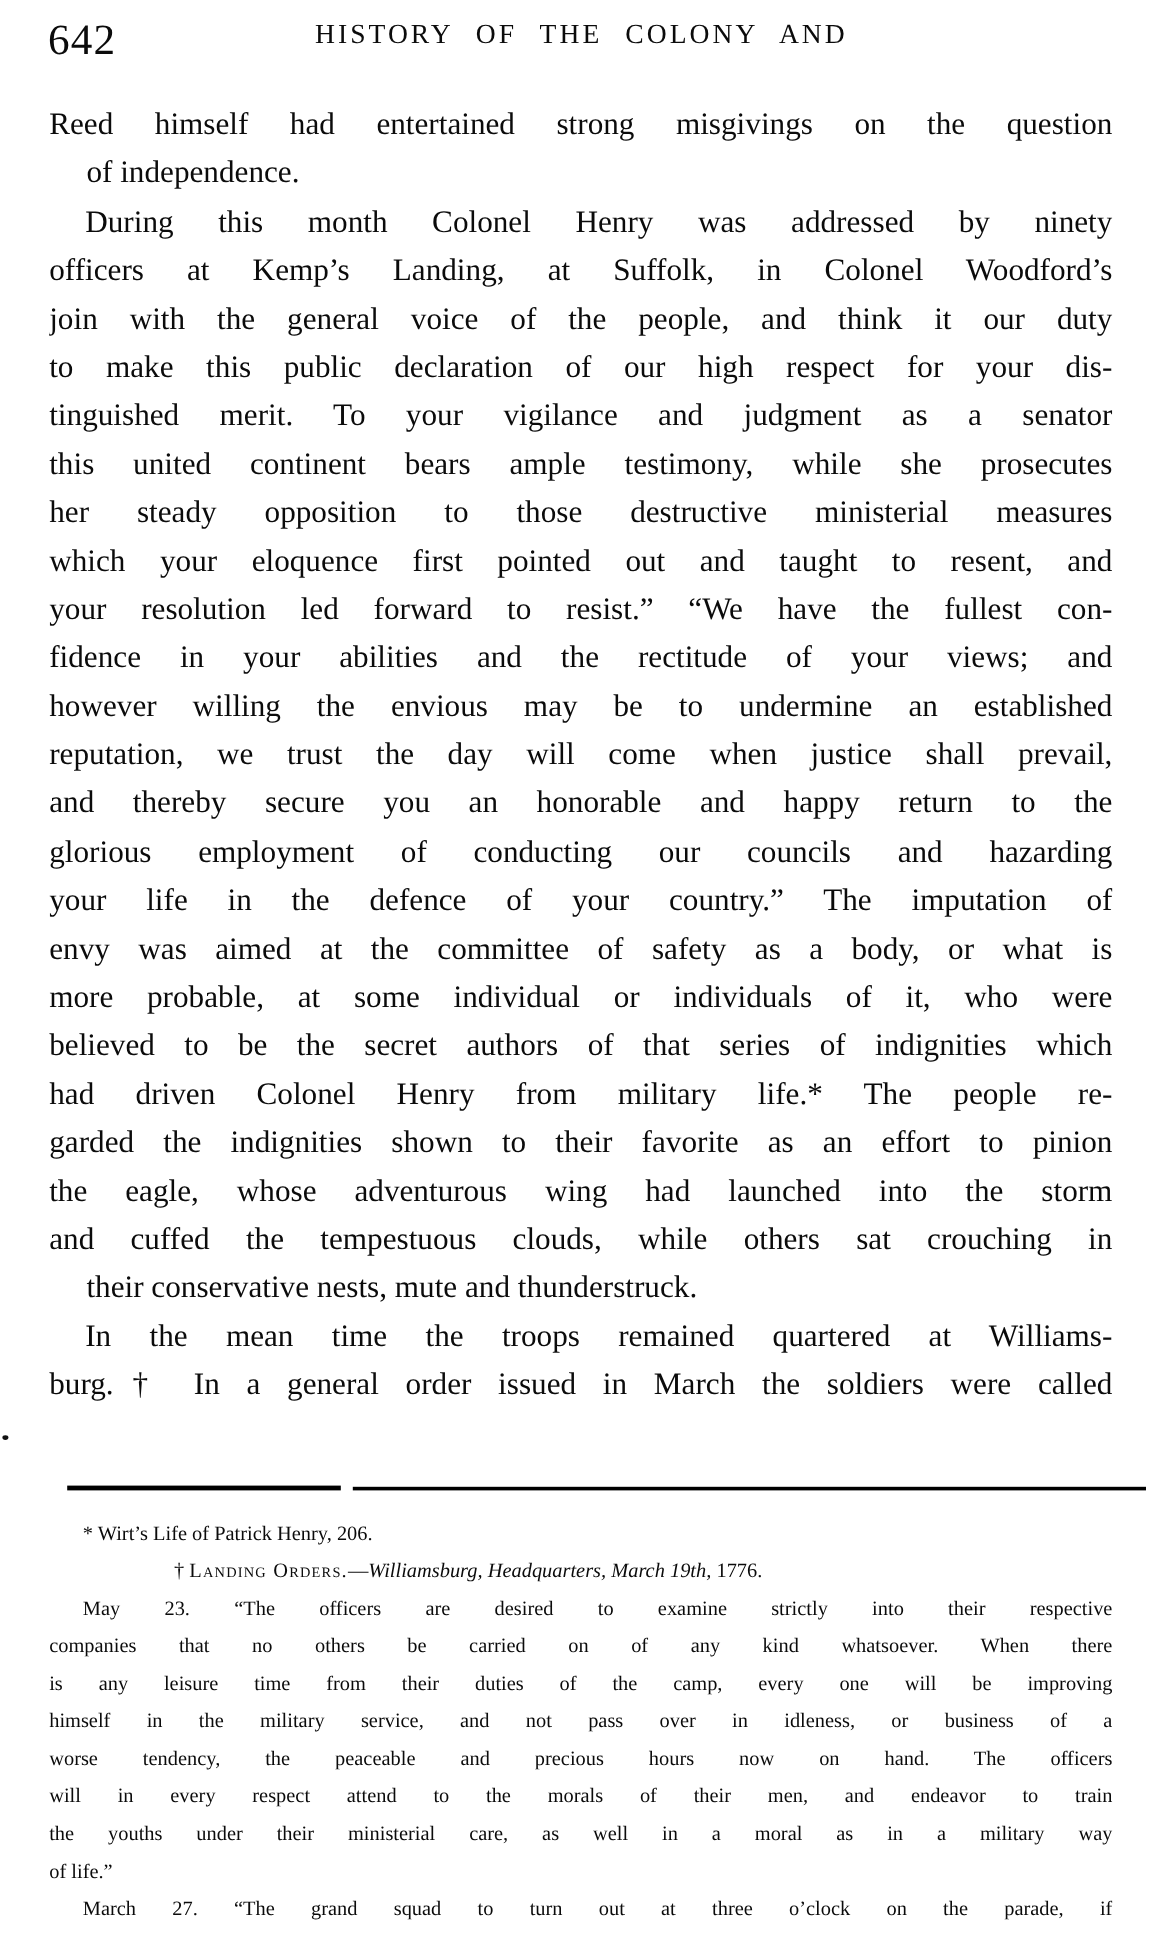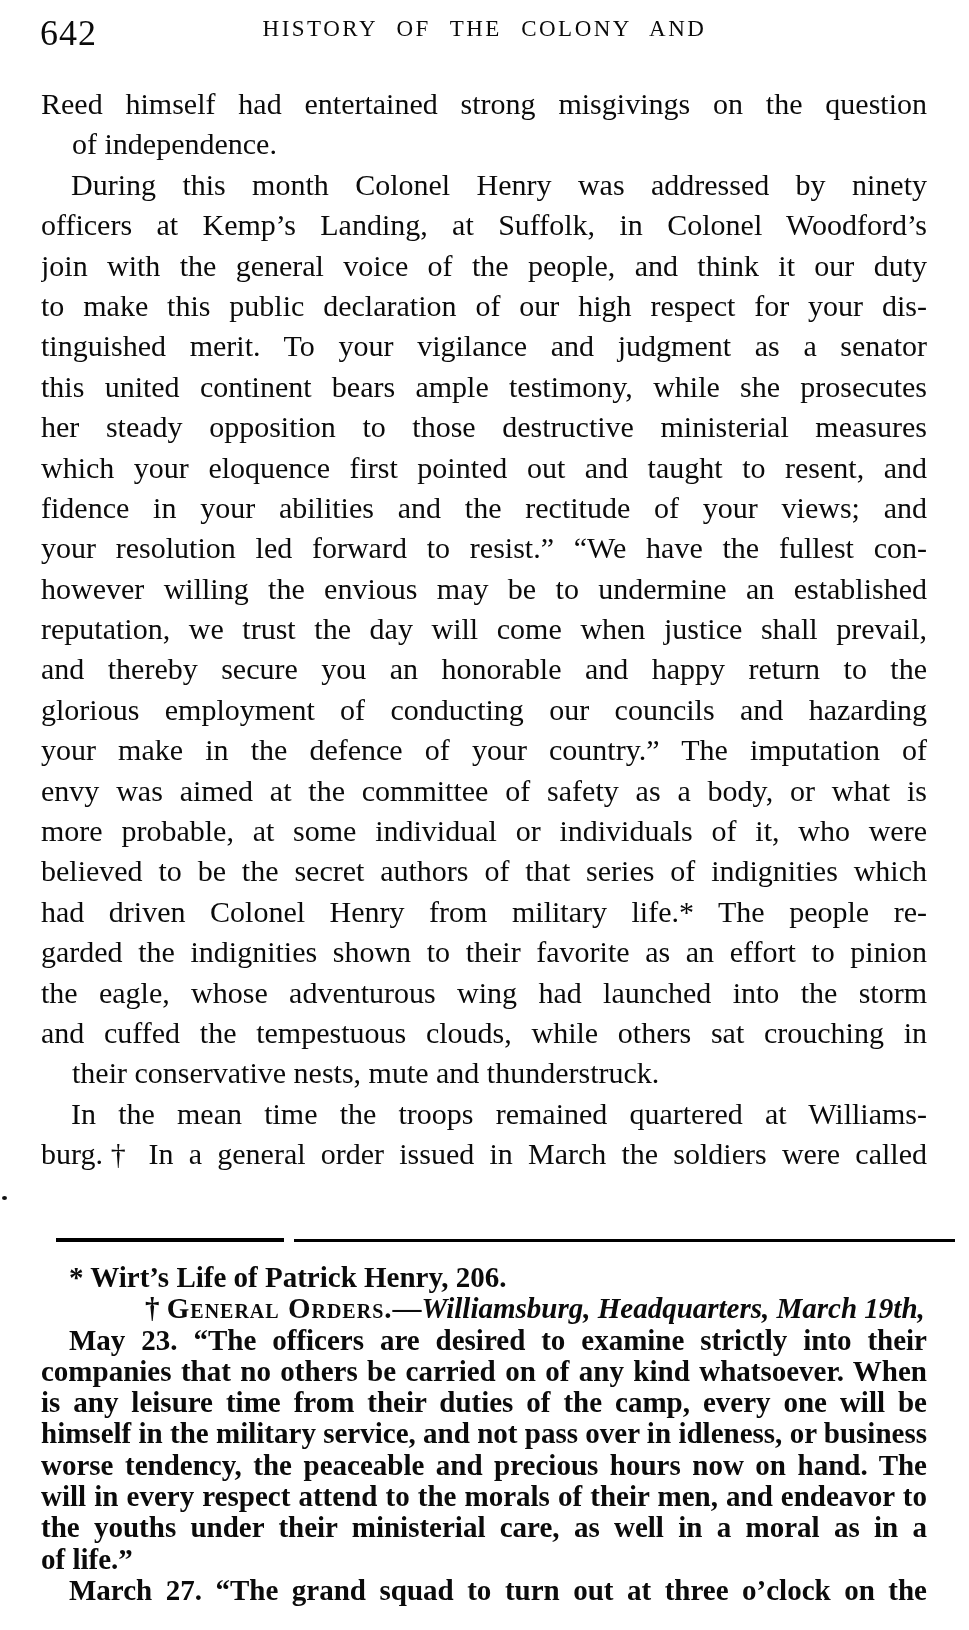--- a/index.html
+++ b/index.html
@@ -23,45 +23,44 @@
     font-size: 23px;
     letter-spacing: 2.5px;
     word-spacing: 11px;
     font-family: Liberation Serif, serif;
   }
 
   .main {
     position: absolute; left: 41px; top: 84px; width: 886px;
   }
   .line {
-    font-size: 30px;
+    font-size: 26px;
     line-height: 40.4px;
     height: 40.4px;
     overflow: hidden;
     text-align: justify;
     text-align-last: justify;
   }
   .line.end { text-align-last: left; margin-left: 31px; }
   .line.indent { text-indent: 30px; }
 
   .rule-seg { position: absolute; background: #000; }
   .rule-a { top: 1238px; left: 56px;  width: 228px; height: 4px; }
   .rule-b { top: 1239px; left: 294px; width: 661px; height: 3px; }
 
   .footnotes {
     position: absolute; left: 41px; top: 1262px; width: 886px;
   }
   .fn-line {
-    font-size: 29px;
+    font-size: 17px;
     line-height: 31.3px;
     height: 31.3px;
     overflow: hidden;
     text-align: justify;
     text-align-last: justify;
-    font-weight: bold;
   }
   .fn-line.left { text-align: left; text-align-last: left; }
   .fn-indent { text-indent: 28px; }
   .fn-indent-big { text-indent: 104px; }
 
   .italic { font-style: italic; }
   .smallcaps { font-variant: small-caps; letter-spacing: 1px; }
 
   .scan-dot {
     position: absolute; left: 2px; top: 1196px;
@@ -80,45 +79,45 @@
     <div class="line">Reed himself had entertained strong misgivings on the question</div>
     <div class="line end">of independence.</div>
     <div class="line indent">During this month Colonel Henry was addressed by ninety</div>
     <div class="line">officers at Kemp’s Landing, at Suffolk, in Colonel Woodford’s</div>
     <div class="line">join with the general voice of the people, and think it our duty</div>
     <div class="line">to make this public declaration of our high respect for your dis-</div>
     <div class="line">tinguished merit.  To your vigilance and judgment as a senator</div>
     <div class="line">this united continent bears ample testimony, while she prosecutes</div>
     <div class="line">her steady opposition to those destructive ministerial measures</div>
     <div class="line">which your eloquence first pointed out and taught to resent, and</div>
+    <div class="line">your resolution led forward to resist.”  “We have the fullest con-</div>
     <div class="line">fidence in your abilities and the rectitude of your views; and</div>
-    <div class="line">your resolution led forward to resist.”  “We have the fullest con-</div>
     <div class="line">however willing the envious may be to undermine an established</div>
     <div class="line">reputation, we trust the day will come when justice shall prevail,</div>
     <div class="line">and thereby secure you an honorable and happy return to the</div>
     <div class="line">glorious employment of conducting our councils and hazarding</div>
-    <div class="line">your make in the defence of your country.”  The imputation of</div>
+    <div class="line">your life in the defence of your country.”  The imputation of</div>
     <div class="line">envy was aimed at the committee of safety as a body, or what is</div>
     <div class="line">more probable, at some individual or individuals of it, who were</div>
     <div class="line">believed to be the secret authors of that series of indignities which</div>
     <div class="line">had driven Colonel Henry from military life.*  The people re-</div>
     <div class="line">garded the indignities shown to their favorite as an effort to pinion</div>
     <div class="line">the eagle, whose adventurous wing had launched into the storm</div>
     <div class="line">and cuffed the tempestuous clouds, while others sat crouching in</div>
     <div class="line end">their conservative nests, mute and thunderstruck.</div>
     <div class="line indent">In the mean time the troops remained quartered at Williams-</div>
     <div class="line">burg.†   In a general order issued in March the soldiers were called</div>
   </div>
 
   <div class="rule-seg rule-a"></div>
   <div class="rule-seg rule-b"></div>
 
   <div class="footnotes">
     <div class="fn-line left fn-indent">* Wirt’s Life of Patrick Henry, 206.</div>
-    <div class="fn-line left fn-indent-big"><span>† </span><span class="smallcaps">General Orders.</span><span>—</span><span class="italic">Williamsburg, Headquarters, March 19th,</span><span> 1776.</span></div>
+    <div class="fn-line left fn-indent-big"><span>† </span><span class="smallcaps">Landing Orders.</span><span>—</span><span class="italic">Williamsburg, Headquarters, March 19th,</span><span> 1776.</span></div>
     <div class="fn-line fn-indent">May 23.  “The officers are desired to examine strictly into their respective</div>
     <div class="fn-line">companies that no others be carried on of any kind whatsoever.  When there</div>
     <div class="fn-line">is any leisure time from their duties of the camp, every one will be improving</div>
     <div class="fn-line">himself in the military service, and not pass over in idleness, or business of a</div>
     <div class="fn-line">worse tendency, the peaceable and precious hours now on hand.  The officers</div>
     <div class="fn-line">will in every respect attend to the morals of their men, and endeavor to train</div>
     <div class="fn-line">the youths under their ministerial care, as well in a moral as in a military way</div>
     <div class="fn-line left">of life.”</div>
     <div class="fn-line fn-indent">March 27.  “The grand squad to turn out at three o’clock on the parade, if</div>
   </div>

